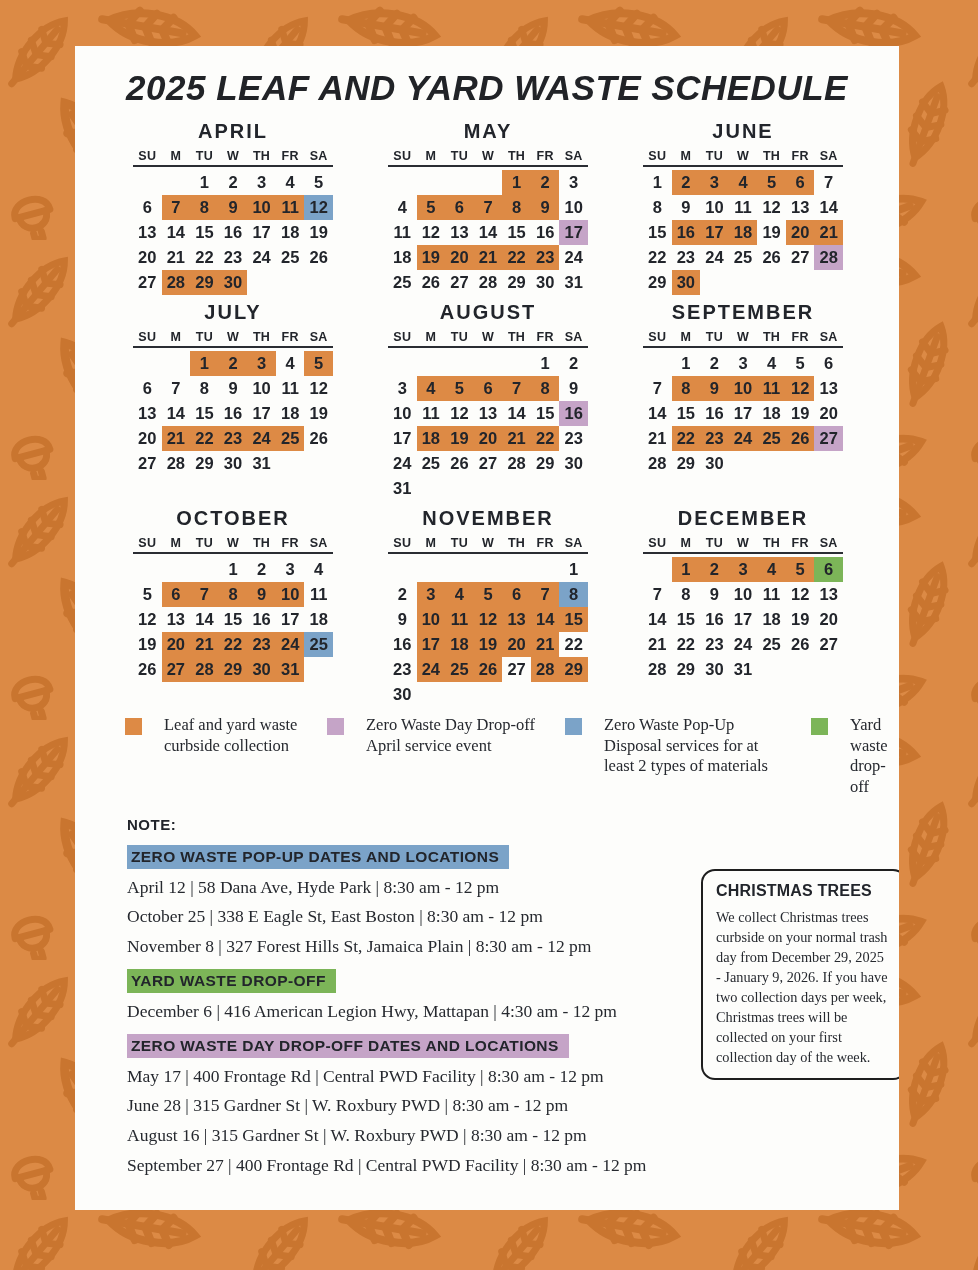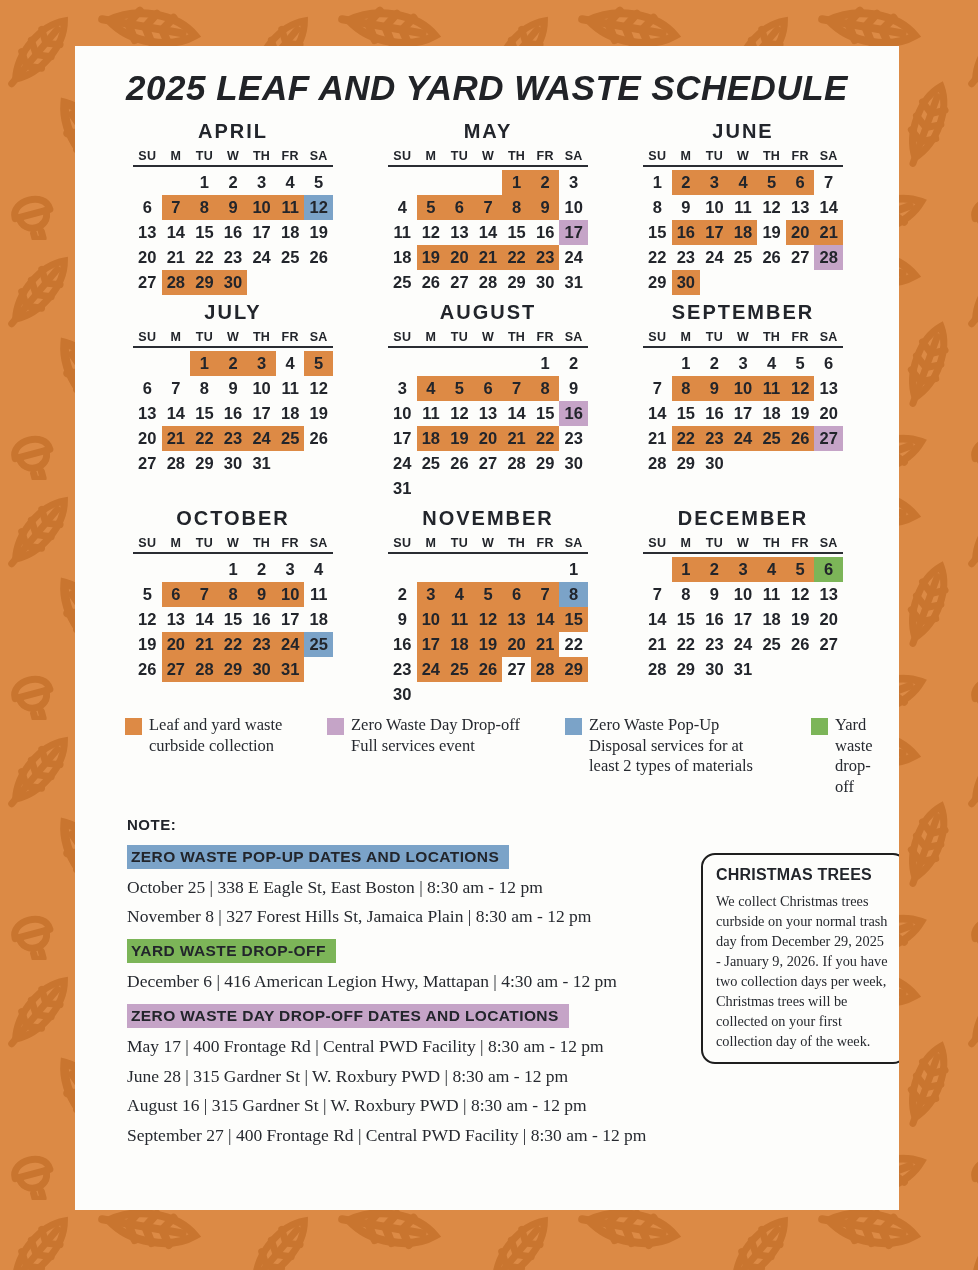--- a/index.html
+++ b/index.html
@@ -41,21 +41,21 @@
   }
   .day.orange{background:#DD8A45;}
   .day.blue{background:#7BA3C8;}
   .day.purple{background:#C5A4C7;}
   .day.green{background:#7CB558;}
   
   .legend{
     display:grid;grid-template-columns:196px 232px 240px 1fr;
     padding:8px 36px 0 50px;column-gap:6px;
   }
-  .legend-item{display:flex;gap:7px;}
+  .legend-item{display:flex;gap:22px;}
   .legend-swatch{width:17px;height:17px;flex:0 0 17px;margin-top:3px;}
   .sw-orange{background:#DD8A45;}
   .sw-purple{background:#C5A4C7;}
   .sw-blue{background:#7BA3C8;}
   .sw-green{background:#7CB558;}
   .legend-label{
     font-family:"Liberation Serif",serif;font-size:16.5px;
     color:#26292F;line-height:1.25;white-space:pre-line;
   }
   
@@ -76,21 +76,21 @@
   .bg-blue{background:#7BA3C8;}
   .bg-green{background:#7CB558;}
   .bg-purple{background:#C5A4C7;}
   .section-item{
     font-family:"Liberation Serif",serif;font-size:17.5px;color:#26292F;
     margin:7px 0;line-height:1.3;
   }
   
   .xmas{
     width:176px;border:2px solid #1E1E1E;border-radius:14px;
-    padding:11px 13px;margin-top:8px;align-self:flex-start;flex:none;
+    padding:11px 13px;margin-top:24px;align-self:flex-start;flex:none;
     background:#FDFDFB;
   }
   .xmas-title{font-size:16px;font-weight:bold;margin:0 0 7px;letter-spacing:0.2px;}
   .xmas-text{
     font-family:"Liberation Serif",serif;font-size:14.3px;
     line-height:1.4;margin:0;color:#26292F;
   }
 </style>
 </head>
 <body>
@@ -553,42 +553,42 @@
 
   <div class="legend" id="legend">
       <div class="legend-item">
         <span class="legend-swatch sw-orange"></span>
         <span class="legend-label">Leaf and yard waste
 curbside collection</span>
       </div>
       <div class="legend-item">
         <span class="legend-swatch sw-purple"></span>
         <span class="legend-label">Zero Waste Day Drop-off
-Full services event</span>
+April service event</span>
       </div>
       <div class="legend-item">
         <span class="legend-swatch sw-blue"></span>
         <span class="legend-label">Zero Waste Pop-Up
 Disposal services for at
 least 2 types of materials</span>
       </div>
       <div class="legend-item">
         <span class="legend-swatch sw-green"></span>
         <span class="legend-label">Yard waste
 drop-off</span>
       </div>
     </div>
 
   <div class="note">
     <div class="note-label">NOTE:</div>
   </div>
 
   <div class="lower">
     <div class="sections" id="sections">
-        <div class="section"><span class="section-header bg-blue">ZERO WASTE POP-UP DATES AND LOCATIONS</span><div class="section-item">October 25 | 338 E Eagle St, East Boston | 8:30 am - 12 pm</div><div class="section-item">November 8 | 327 Forest Hills St, Jamaica Plain | 8:30 am - 12 pm</div></div>
+        <div class="section"><span class="section-header bg-blue">ZERO WASTE POP-UP DATES AND LOCATIONS</span><div class="section-item">April 12 | 58 Dana Ave, Hyde Park | 8:30 am - 12 pm</div><div class="section-item">October 25 | 338 E Eagle St, East Boston | 8:30 am - 12 pm</div><div class="section-item">November 8 | 327 Forest Hills St, Jamaica Plain | 8:30 am - 12 pm</div></div>
         <div class="section"><span class="section-header bg-green">YARD WASTE DROP-OFF</span><div class="section-item">December 6 | 416 American Legion Hwy, Mattapan  | 4:30 am - 12 pm</div></div>
         <div class="section"><span class="section-header bg-purple">ZERO WASTE DAY DROP-OFF DATES AND LOCATIONS</span><div class="section-item">May 17 | 400 Frontage Rd | Central PWD Facility | 8:30 am - 12 pm</div><div class="section-item">June 28 | 315 Gardner St | W. Roxbury PWD | 8:30 am - 12 pm</div><div class="section-item">August 16 | 315 Gardner St | W. Roxbury PWD | 8:30 am - 12 pm</div><div class="section-item">September 27 | 400 Frontage Rd | Central PWD Facility | 8:30 am - 12 pm</div></div>
       </div>
     <div class="xmas">
       <h3 class="xmas-title">CHRISTMAS TREES</h3>
       <p class="xmas-text">We collect Christmas trees curbside on your normal trash day from December 29, 2025 - January 9, 2026. If you have two collection days per week, Christmas trees will be collected on your first collection day of the week.</p>
     </div>
   </div>
 </div>
 

